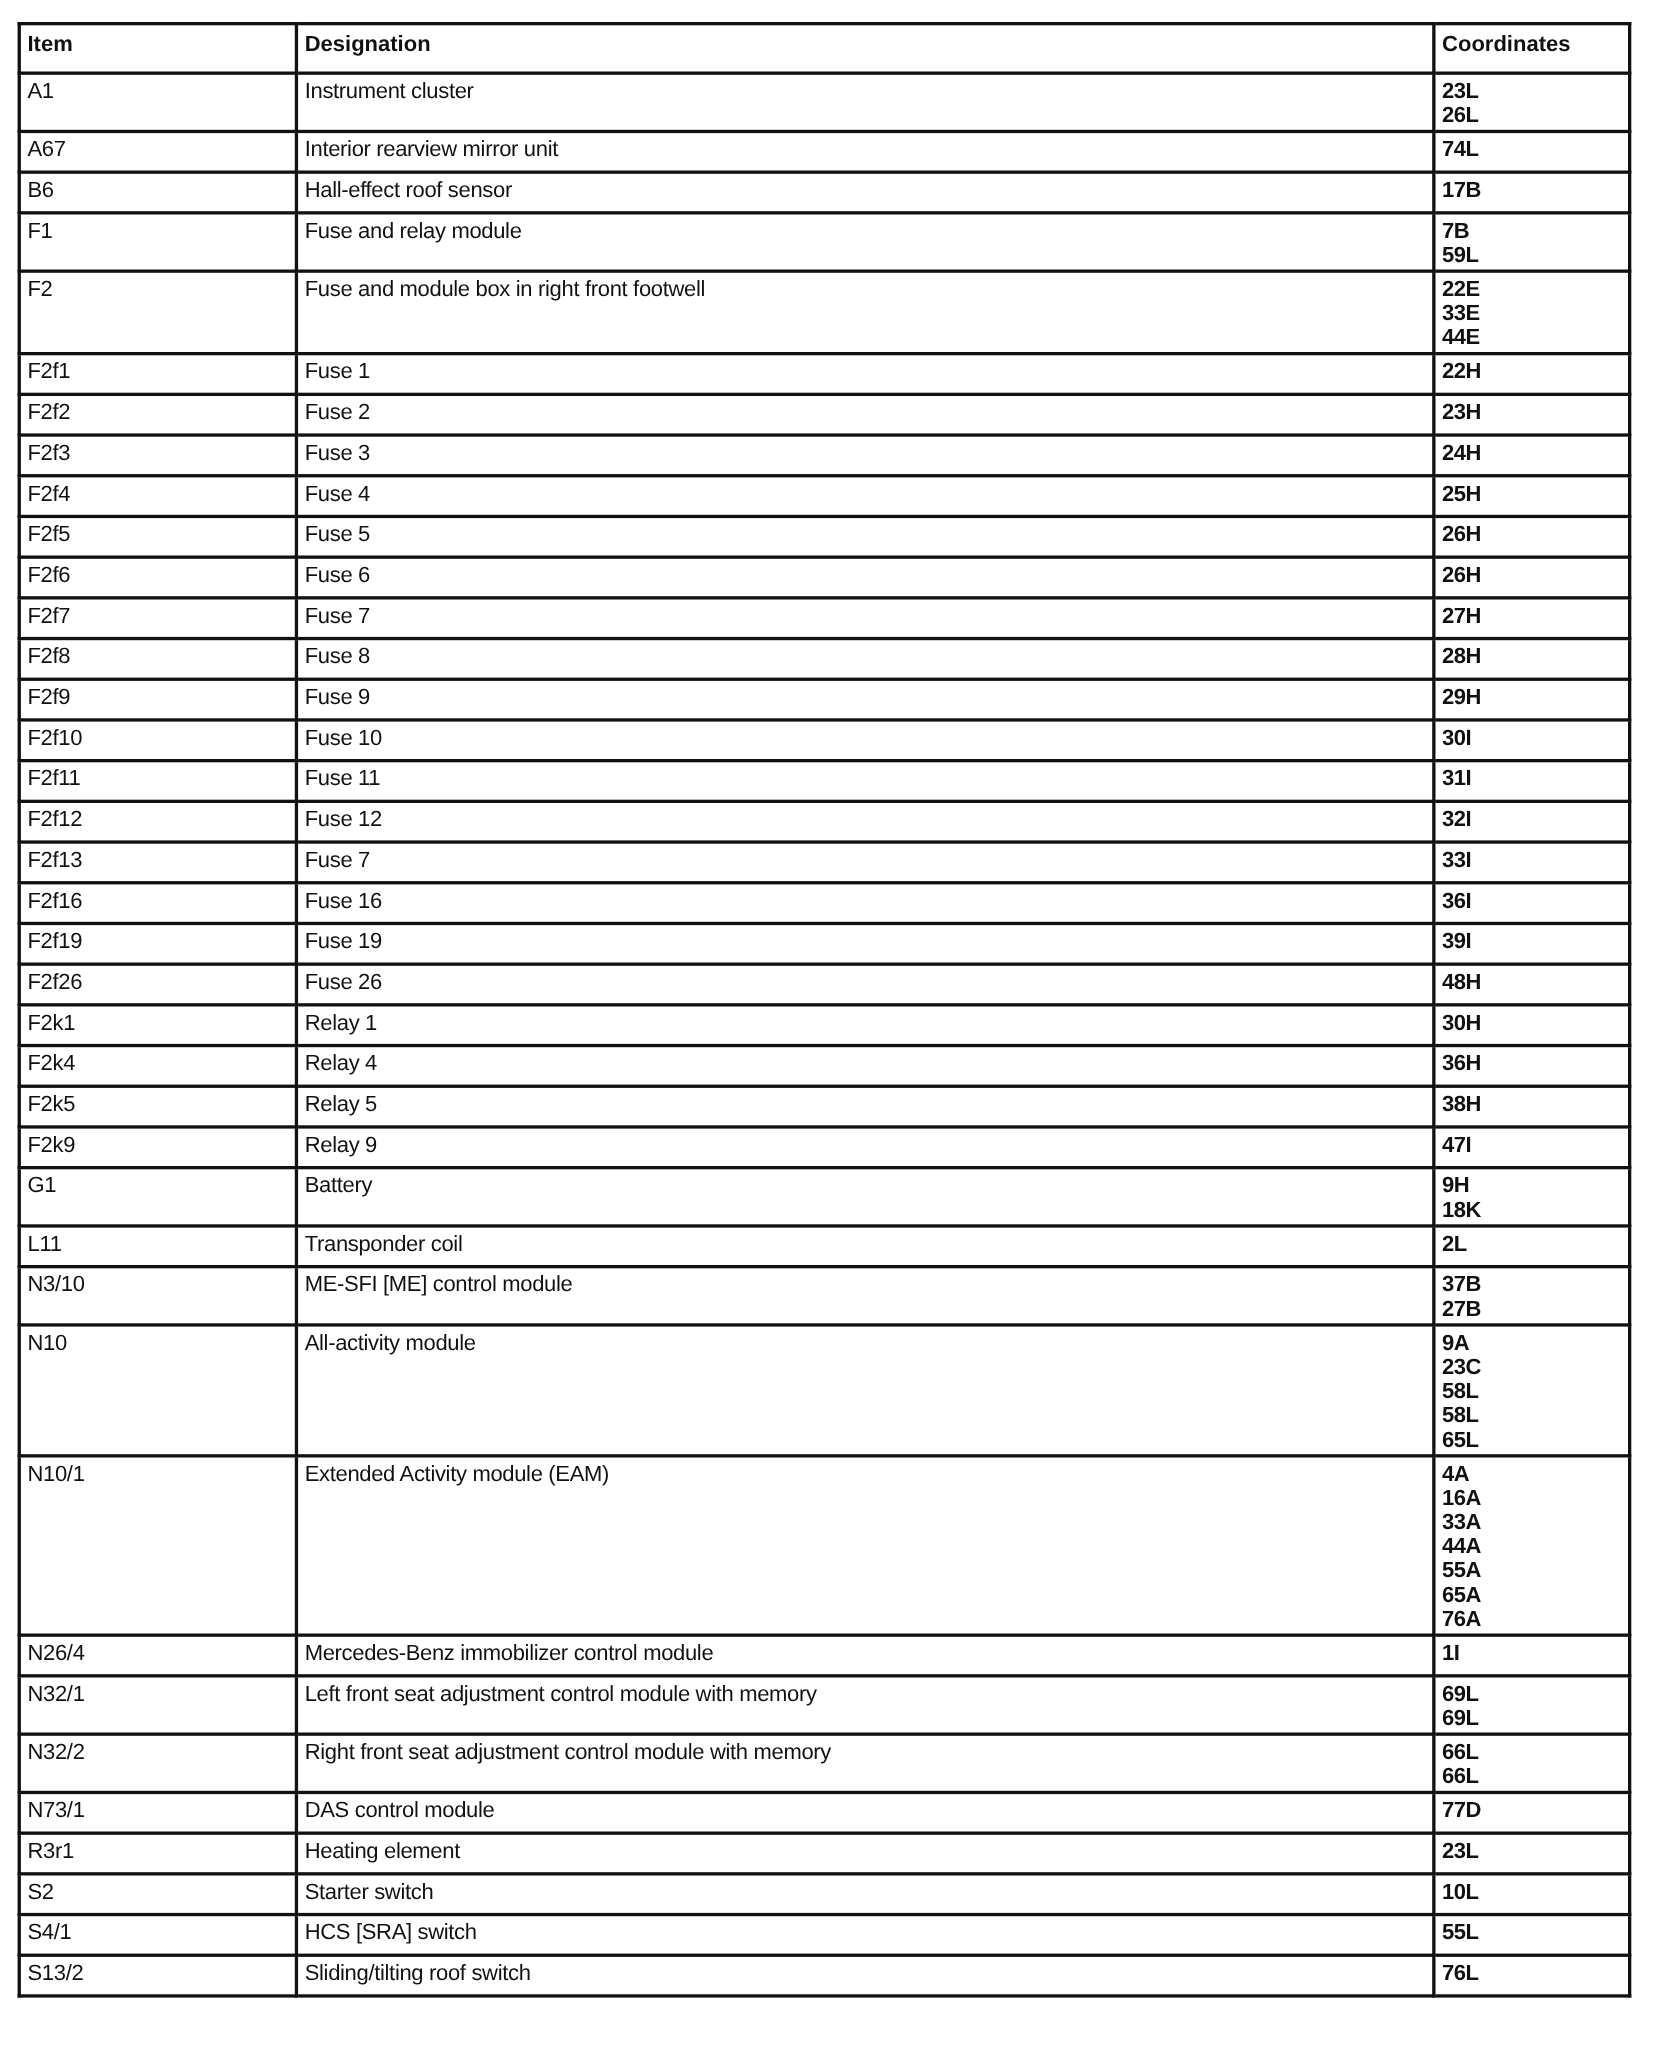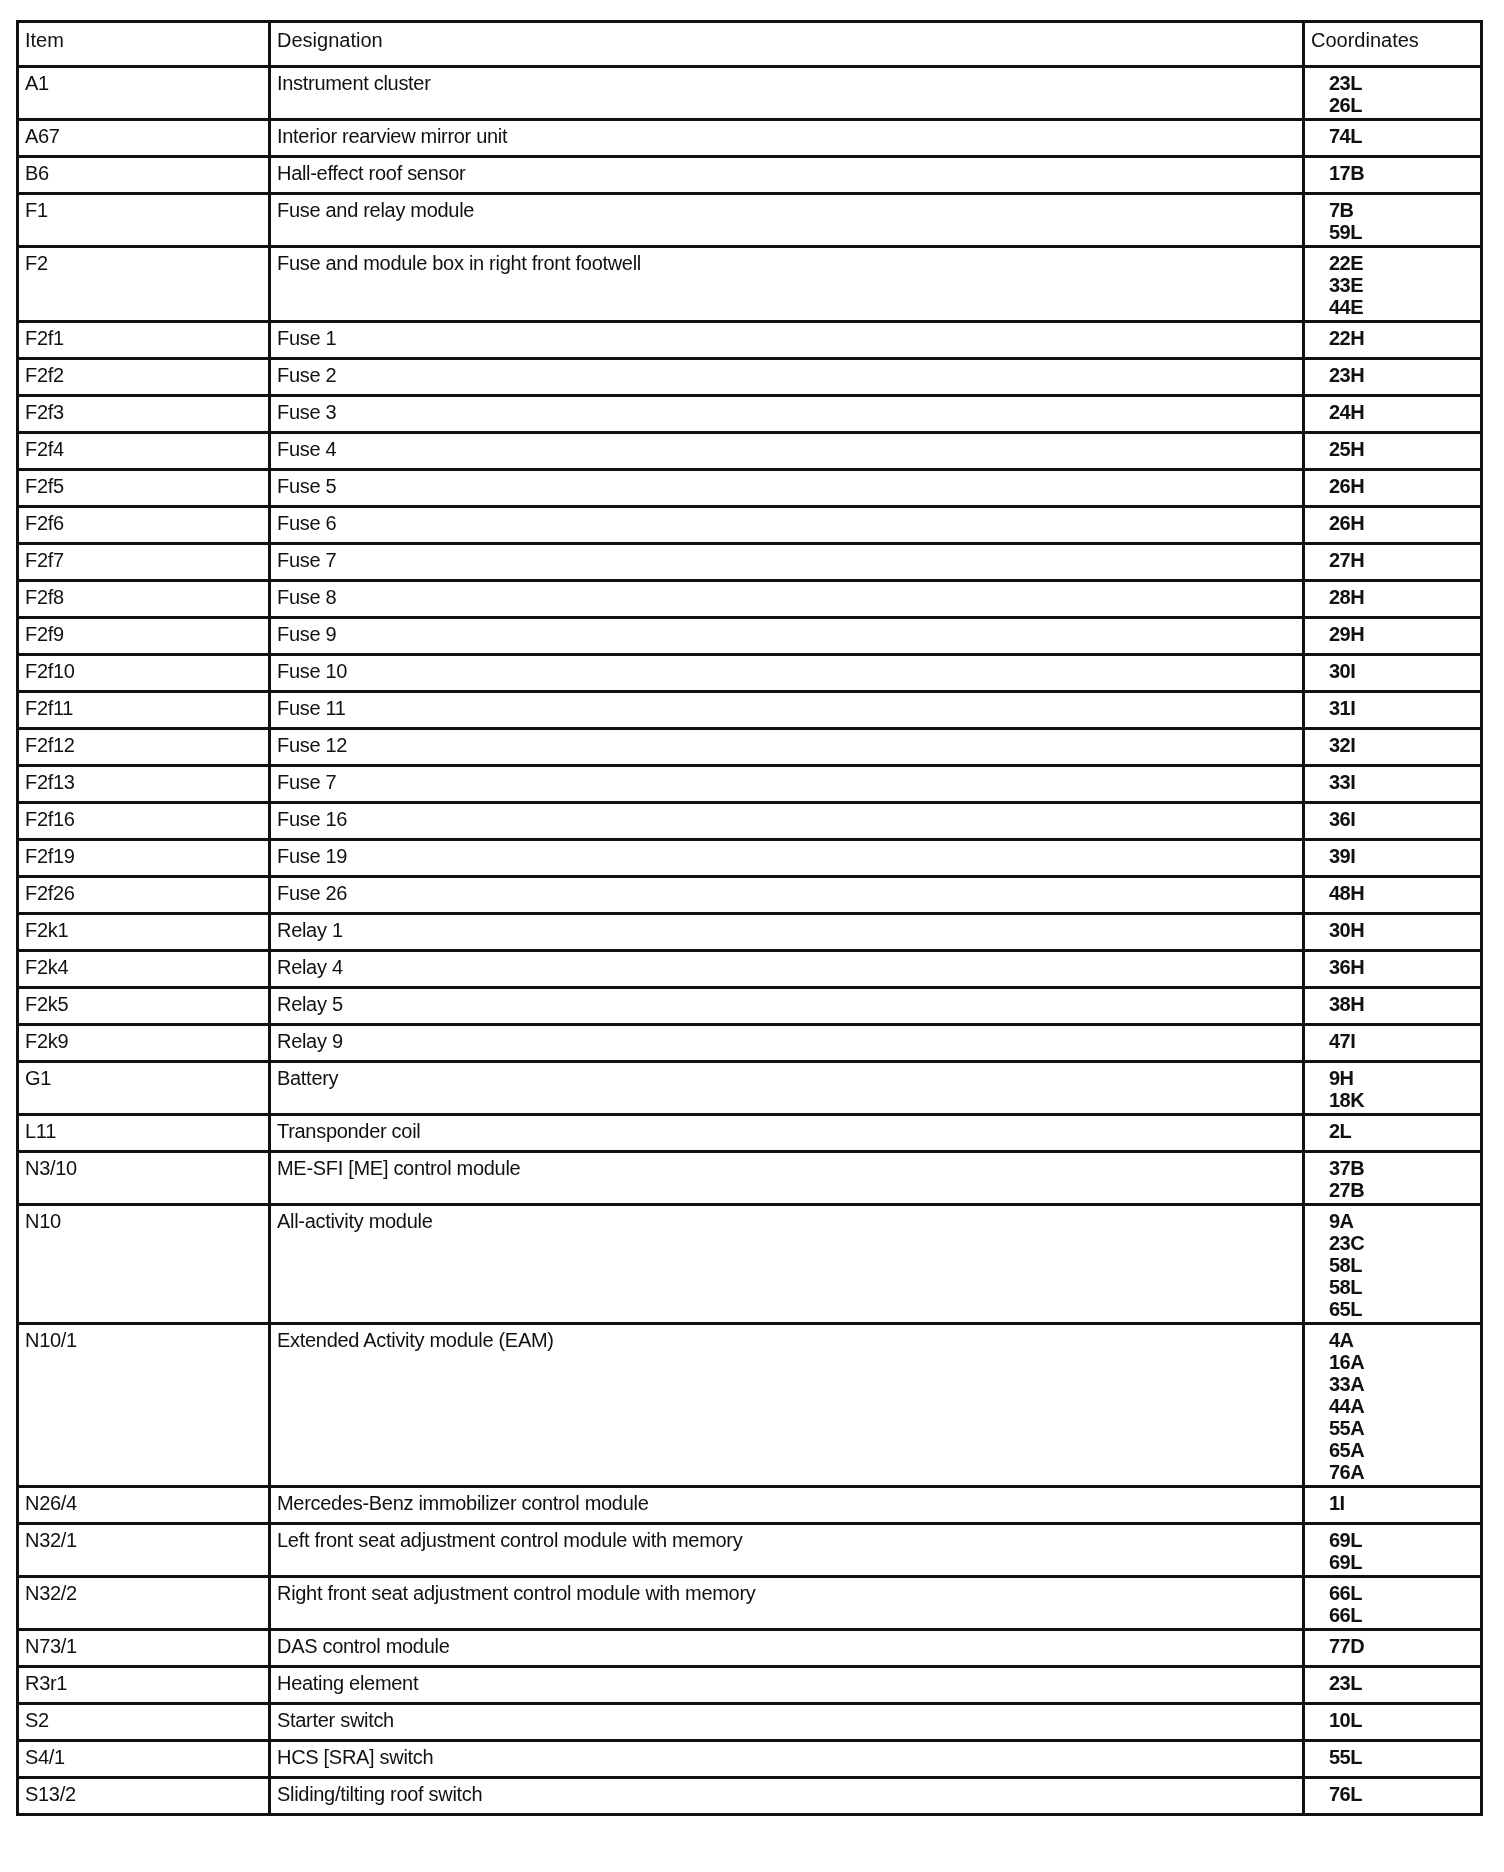--- a/index.html
+++ b/index.html
@@ -2,27 +2,27 @@
 <html><head>
 <meta charset="utf-8">
 <style>
   html, body { margin: 0; padding: 0; background: #ffffff; }
   body { width: 1504px; height: 1872px; position: relative; overflow: hidden;
          font-family: "Liberation Sans", sans-serif; color: #111; }
   table.legend { position: absolute; left: 16px; top: 20px; width: 1464px;
     border-collapse: collapse; table-layout: fixed; font-size: 20px; }
   table.legend td, table.legend th { border: 3px solid #111; vertical-align: top;
     padding: 4px 6px 2px 6px; text-align: left; line-height: 22px; }
-  table.legend th { font-weight: normal; height: 34px; padding-top: 6px; }
+  table.legend th { font-weight: bold; height: 34px; padding-top: 6px; }
   col.c1 { width: 252px; }
   col.c2 { width: 1034px; }
   col.c3 { width: 178px; }
   td.item, td.desig { letter-spacing: -0.3px; }
   td.coord { font-weight: bold; letter-spacing: -0.5px; }
-  td.coord div { line-height: 22px; margin-left: 18px; }
+  td.coord div { line-height: 22px; }
   tr.multi td.coord div + div { margin-top: 0; }
   tr.single td { height: 28px; }
 </style>
 </head>
 <body>
 
 <table class="legend">
   <colgroup>
       <col class="c1">
       <col class="c2">

